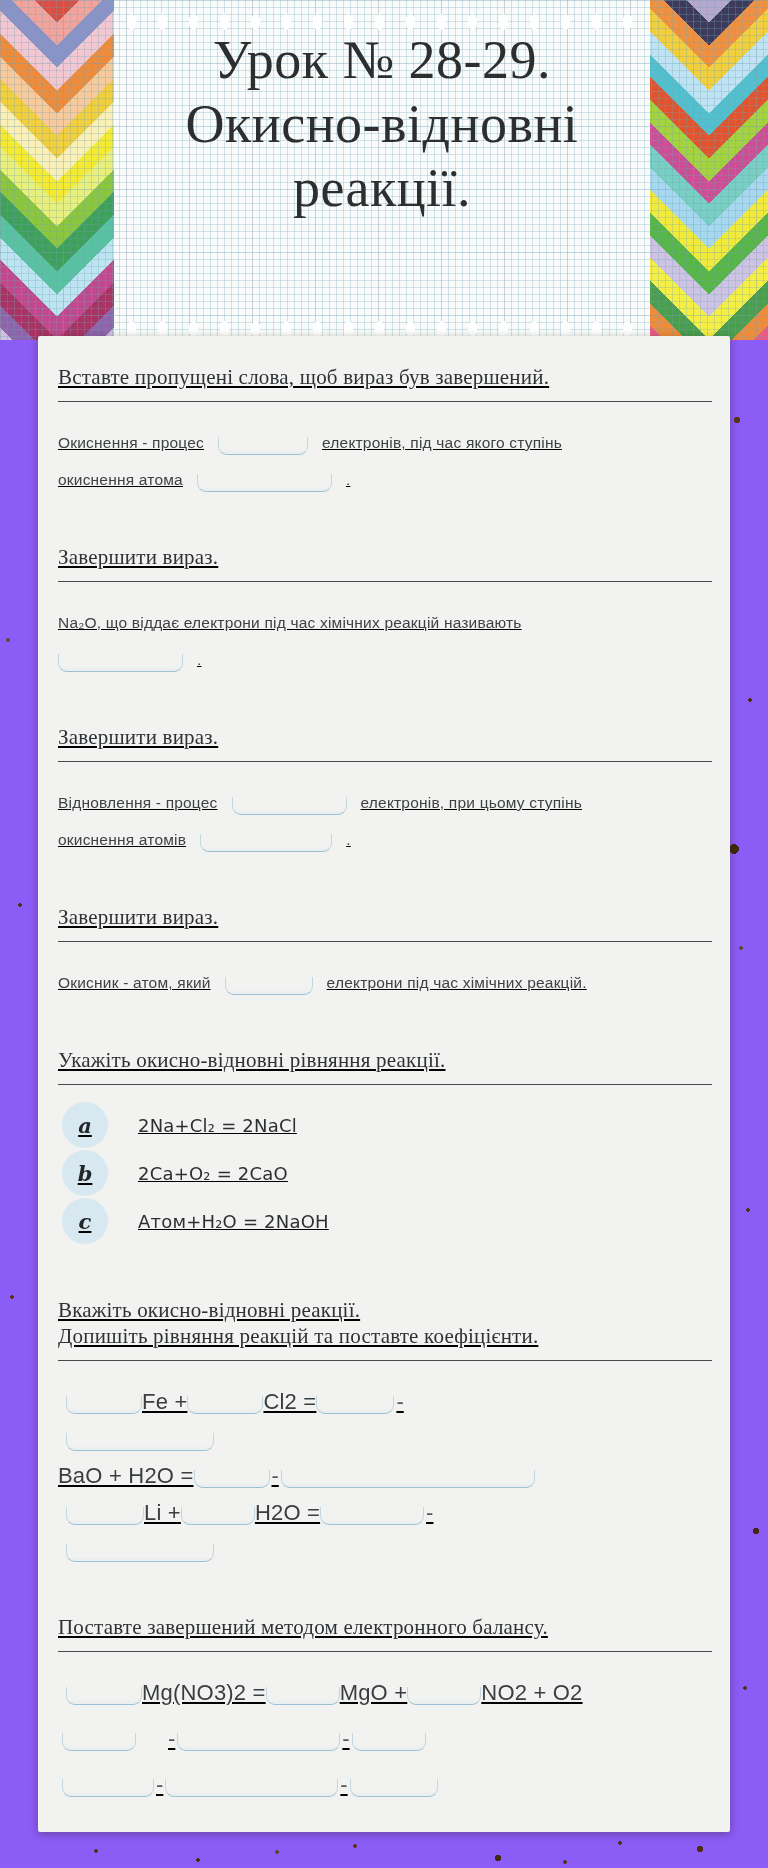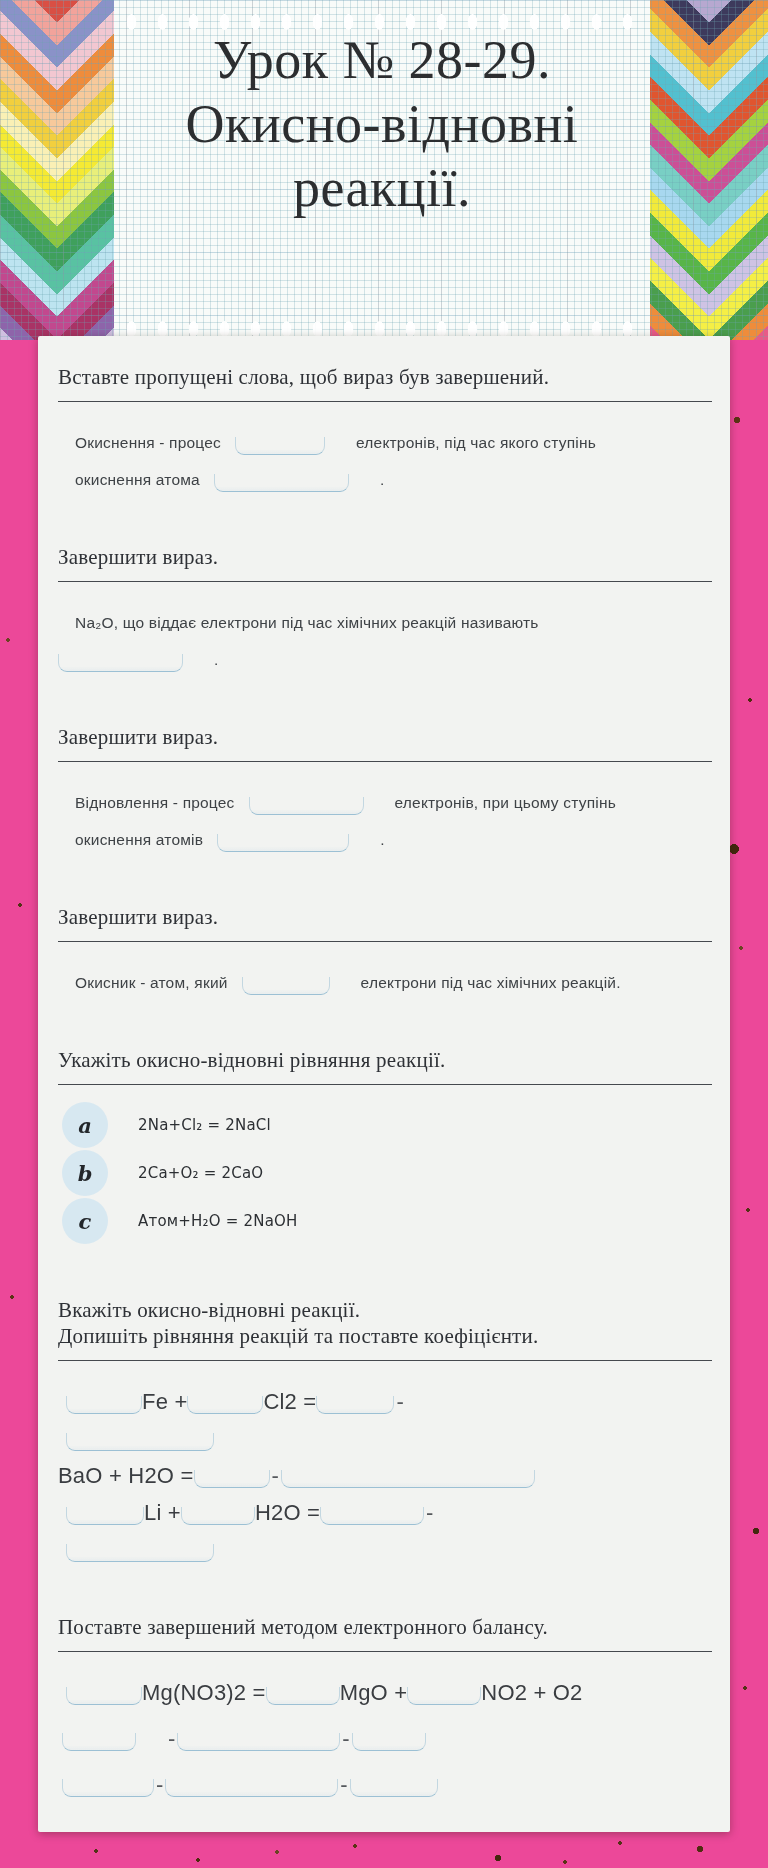--- a/index.html
+++ b/index.html
@@ -1,19 +1,19 @@
 <!DOCTYPE html>
 <html lang="uk"><head>
 <meta charset="utf-8">
 <style>
   * { margin:0; padding:0; box-sizing:border-box; }
   html,body { width:768px; height:1868px; overflow:hidden; }
   body { font-family:"Liberation Sans","DejaVu Sans",sans-serif; }
 
-  .page { position:relative; width:768px; height:1868px; background:#ec4899; overflow:hidden; }
+  .page { position:relative; width:768px; height:1868px; background:#8b5cf6; overflow:hidden;text-decoration:underline; }
 
   
   .speckles { position:absolute; inset:0; z-index:0; pointer-events:none;
     background-image:
       radial-gradient(circle 3px at 737px 420px, #5a3415 97%, transparent),
       radial-gradient(circle 2px at 750px 700px, #4f2d10 97%, transparent),
       radial-gradient(circle 5px at 734px 849px, #43280e 97%, transparent),
       radial-gradient(circle 2px at 741px 948px, #6b4423 97%, transparent),
       radial-gradient(circle 3px at 722px 1456px, #4f2d10 97%, transparent),
       radial-gradient(circle 2px at 748px 1210px, #533317 97%, transparent),
@@ -64,38 +64,38 @@
     padding:28px 18px 20px 20px; }
 
   section { margin-bottom:52px; }
   h2 { font-family:"Liberation Serif","DejaVu Serif",serif; font-weight:400;
     font-size:21px; line-height:26px; color:#2e3136; letter-spacing:.2px; }
   h2 span { display:block; }
   hr { border:none; border-top:1px solid #45494e; margin:11px 0 16px; }
 
   .line { display:flex; align-items:flex-end; gap:14px; min-height:37px;
     font-size:15.5px; color:#3e4246; letter-spacing:.2px; }
-  .line .txt { line-height:24px; white-space:nowrap;margin-left:17px; }
+  .line .txt { line-height:24px; white-space:nowrap; }
 
   .blank { display:inline-block; height:18px; flex:0 0 auto;
     border-bottom:1.5px solid #9cc0d4;
     border-left:1px solid rgba(156,192,212,.55); border-right:1px solid rgba(156,192,212,.55);
     border-radius:0 0 9px 9px;
     background:linear-gradient(to bottom, rgba(156,192,212,0) 72%, rgba(156,192,212,.10)); }
   .w76{width:76px}.w74{width:74px}.w78{width:78px}.w88{width:88px}.w90{width:90px}
   .w92{width:92px}.w104{width:104px}.w115{width:115px}.w125{width:125px}.w132{width:132px}
   .w135{width:135px}.w148{width:148px}.w163{width:163px}.w173{width:173px}.w254{width:254px}
 
   
   .option { display:flex; align-items:center; gap:30px; height:48px; cursor:pointer; margin-left:4px; }
   .opt-circle { width:46px; height:46px; border-radius:50%; background:#d7e8f1;
     display:flex; align-items:center; justify-content:center; flex:0 0 auto; }
   .opt-circle i { font-family:"DejaVu Serif","Liberation Serif",serif; font-style:italic;
     font-weight:700; font-size:21px; color:#23272b; }
-  .opt-formula { font-family:"DejaVu Sans",sans-serif; font-size:15px; color:#2c2f33; letter-spacing:.2px; }
+  .opt-formula { font-family:"DejaVu Sans",sans-serif; font-size:18px; color:#2c2f33; letter-spacing:.2px; }
 
   
   .eqrow { display:flex; align-items:flex-end; height:37px;
     font-size:22px; color:#3a3d41;text-align:right; }
   .eqrow .term { line-height:24px; white-space:nowrap; letter-spacing:.2px; }
   .eqrow .dash { line-height:24px; padding:0 2px; color:#55585c; }
   .ind8 { margin-left:8px; } .ind4 { margin-left:4px; }
   .mt9 { margin-top:9px; }
   .gapL { margin-left:30px; }
 

